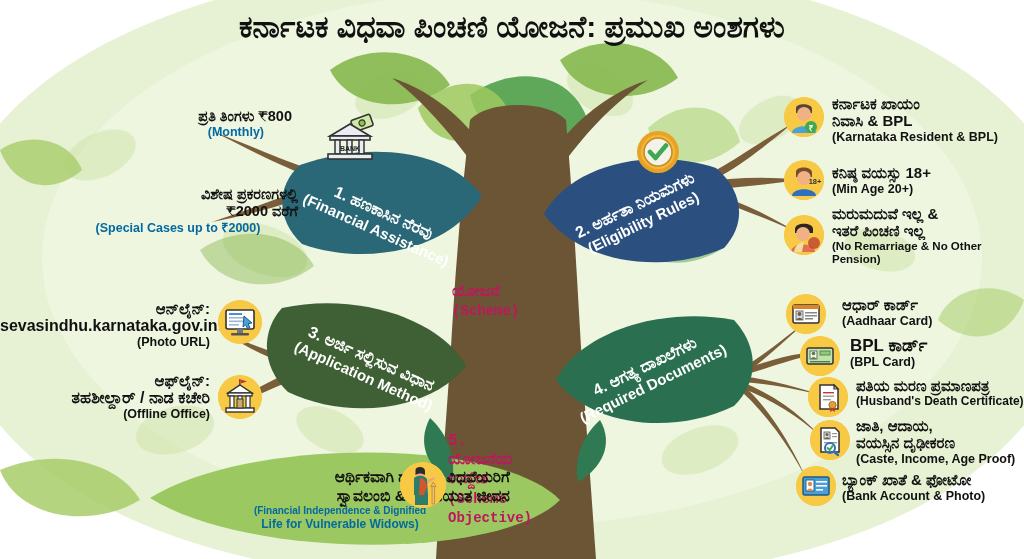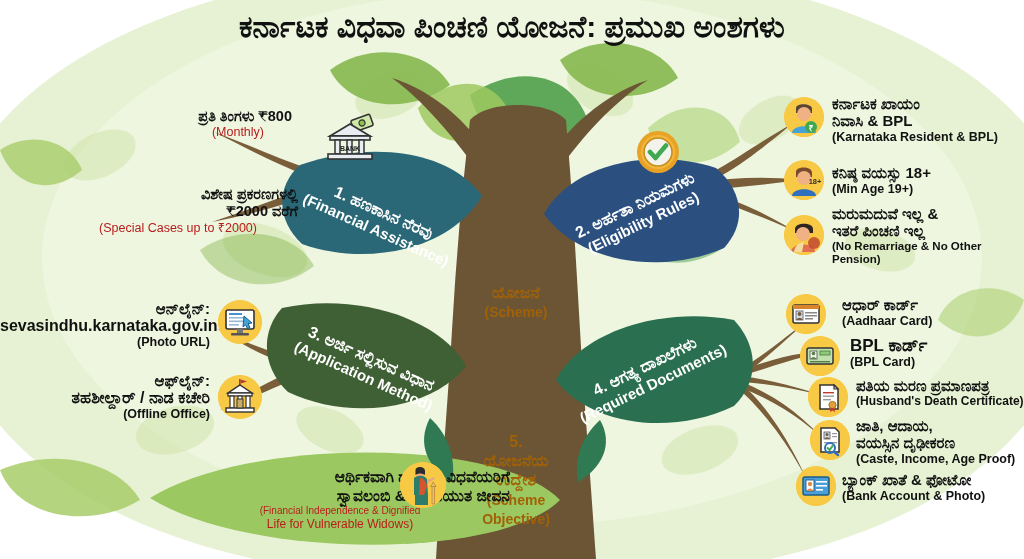--- a/index.html
+++ b/index.html
@@ -1,31 +1,31 @@
 <!DOCTYPE html>
 <html><head>
 <meta charset="utf-8">
 <style>
   html,body{margin:0;padding:0;background:#ffffff;}
   body{width:1024px;height:559px;overflow:hidden;font-family:"Liberation Sans",sans-serif;}
   #stage{position:relative;width:1024px;height:559px;background:#ffffff;}
   #stage svg.bg{position:absolute;left:0;top:0;width:1024px;height:559px;}
   .leafTxt{position:absolute;color:#ffffff;font-weight:bold;text-align:center;line-height:1.18;}
-  .trunkTxt{position:absolute;color:#a16207;font-weight:bold;text-align:center;line-height:1.2;}
+  .trunkTxt{position:absolute;color:#be185d;font-weight:bold;line-height:1.2;font-family:Liberation Mono, monospace;}
   .iconCirc{position:absolute;border-radius:50%;background:#f8c945;display:flex;align-items:center;justify-content:center;overflow:hidden;}
   .title{position:absolute;left:0;top:10px;width:1024px;text-align:center;font-weight:bold;font-size:30px;color:#111;letter-spacing:0px;}
   .rowtxt{position:absolute;line-height:1.13;}
   .rowtxt .k{font-size:15px;font-weight:bold;color:#111;display:block;}
   .rowtxt .e{font-size:12.5px;font-weight:bold;color:#111;display:block;}
   .lefttxt{position:absolute;text-align:right;line-height:1.14;}
   .lefttxt .k{font-size:15px;font-weight:bold;color:#111;display:block;}
   .lefttxt .e{font-size:12.5px;font-weight:bold;color:#111;display:block;}
   .leafbox{position:absolute;text-align:center;}
   .leafbox .k{font-size:14.5px;font-weight:bold;color:#111;display:block;line-height:1.2;text-align:right;}
-  .leafbox .e{font-size:12.5px;font-weight:normal;color:#b91c1c;display:block;line-height:1.2;}
+  .leafbox .e{font-size:12.5px;font-weight:bold;color:#0369a1;display:block;line-height:1.2;}
 </style>
 </head>
 <body>
 
 <div id="stage">
 
   <svg class="bg" viewBox="0 0 1024 559">
     <defs>
       <clipPath id="clipAll">
           <rect x="0" y="0" width="1024" height="559"></rect>
@@ -224,21 +224,21 @@
     <svg viewBox="0 0 40 40" width="40" height="40">
       <circle cx="20" cy="20" r="20" fill="#f8c945"></circle>
       <path d="M12 12 C12 6 28 6 28 13 L28 17 L12 17 Z" fill="#7a4a2c"></path>
       <circle cx="20" cy="18" r="7" fill="#f0b184"></circle>
       <path d="M8 36 C8 27 32 27 32 36 Z" fill="#2f6fc0"></path>
       <text x="31" y="24" font-size="7.5" text-anchor="middle" fill="#333" font-family="'Liberation Sans',sans-serif" font-weight="bold">18+</text>
     </svg>
   </div>
   <div class="rowtxt" style="left:832px;top:165px;width:192px;">
     <span class="k">ಕನಿಷ್ಠ ವಯಸ್ಸು 18+</span>
-    <span class="e">(Min Age 19+)</span>
+    <span class="e">(Min Age 20+)</span>
   </div>
 
   <div class="iconCirc" style="left:784px;top:215px;width:40px;height:40px;">
     <svg viewBox="0 0 40 40" width="40" height="40">
       <circle cx="20" cy="20" r="20" fill="#f8c945"></circle>
       <path d="M11 14 C11 7 29 7 29 14 L29 18 L11 18 Z" fill="#2e2520"></path>
       <circle cx="19" cy="19" r="7" fill="#f0b184"></circle>
       <path d="M7 37 C7 27 31 27 31 37 Z" fill="#e2704f"></path>
       <path d="M10 37 C11 29 18 27 20 27 L18 37 Z" fill="#f2dca0"></path>
       <circle cx="30" cy="28" r="6" fill="#c0492f" opacity="0.85"></circle>

